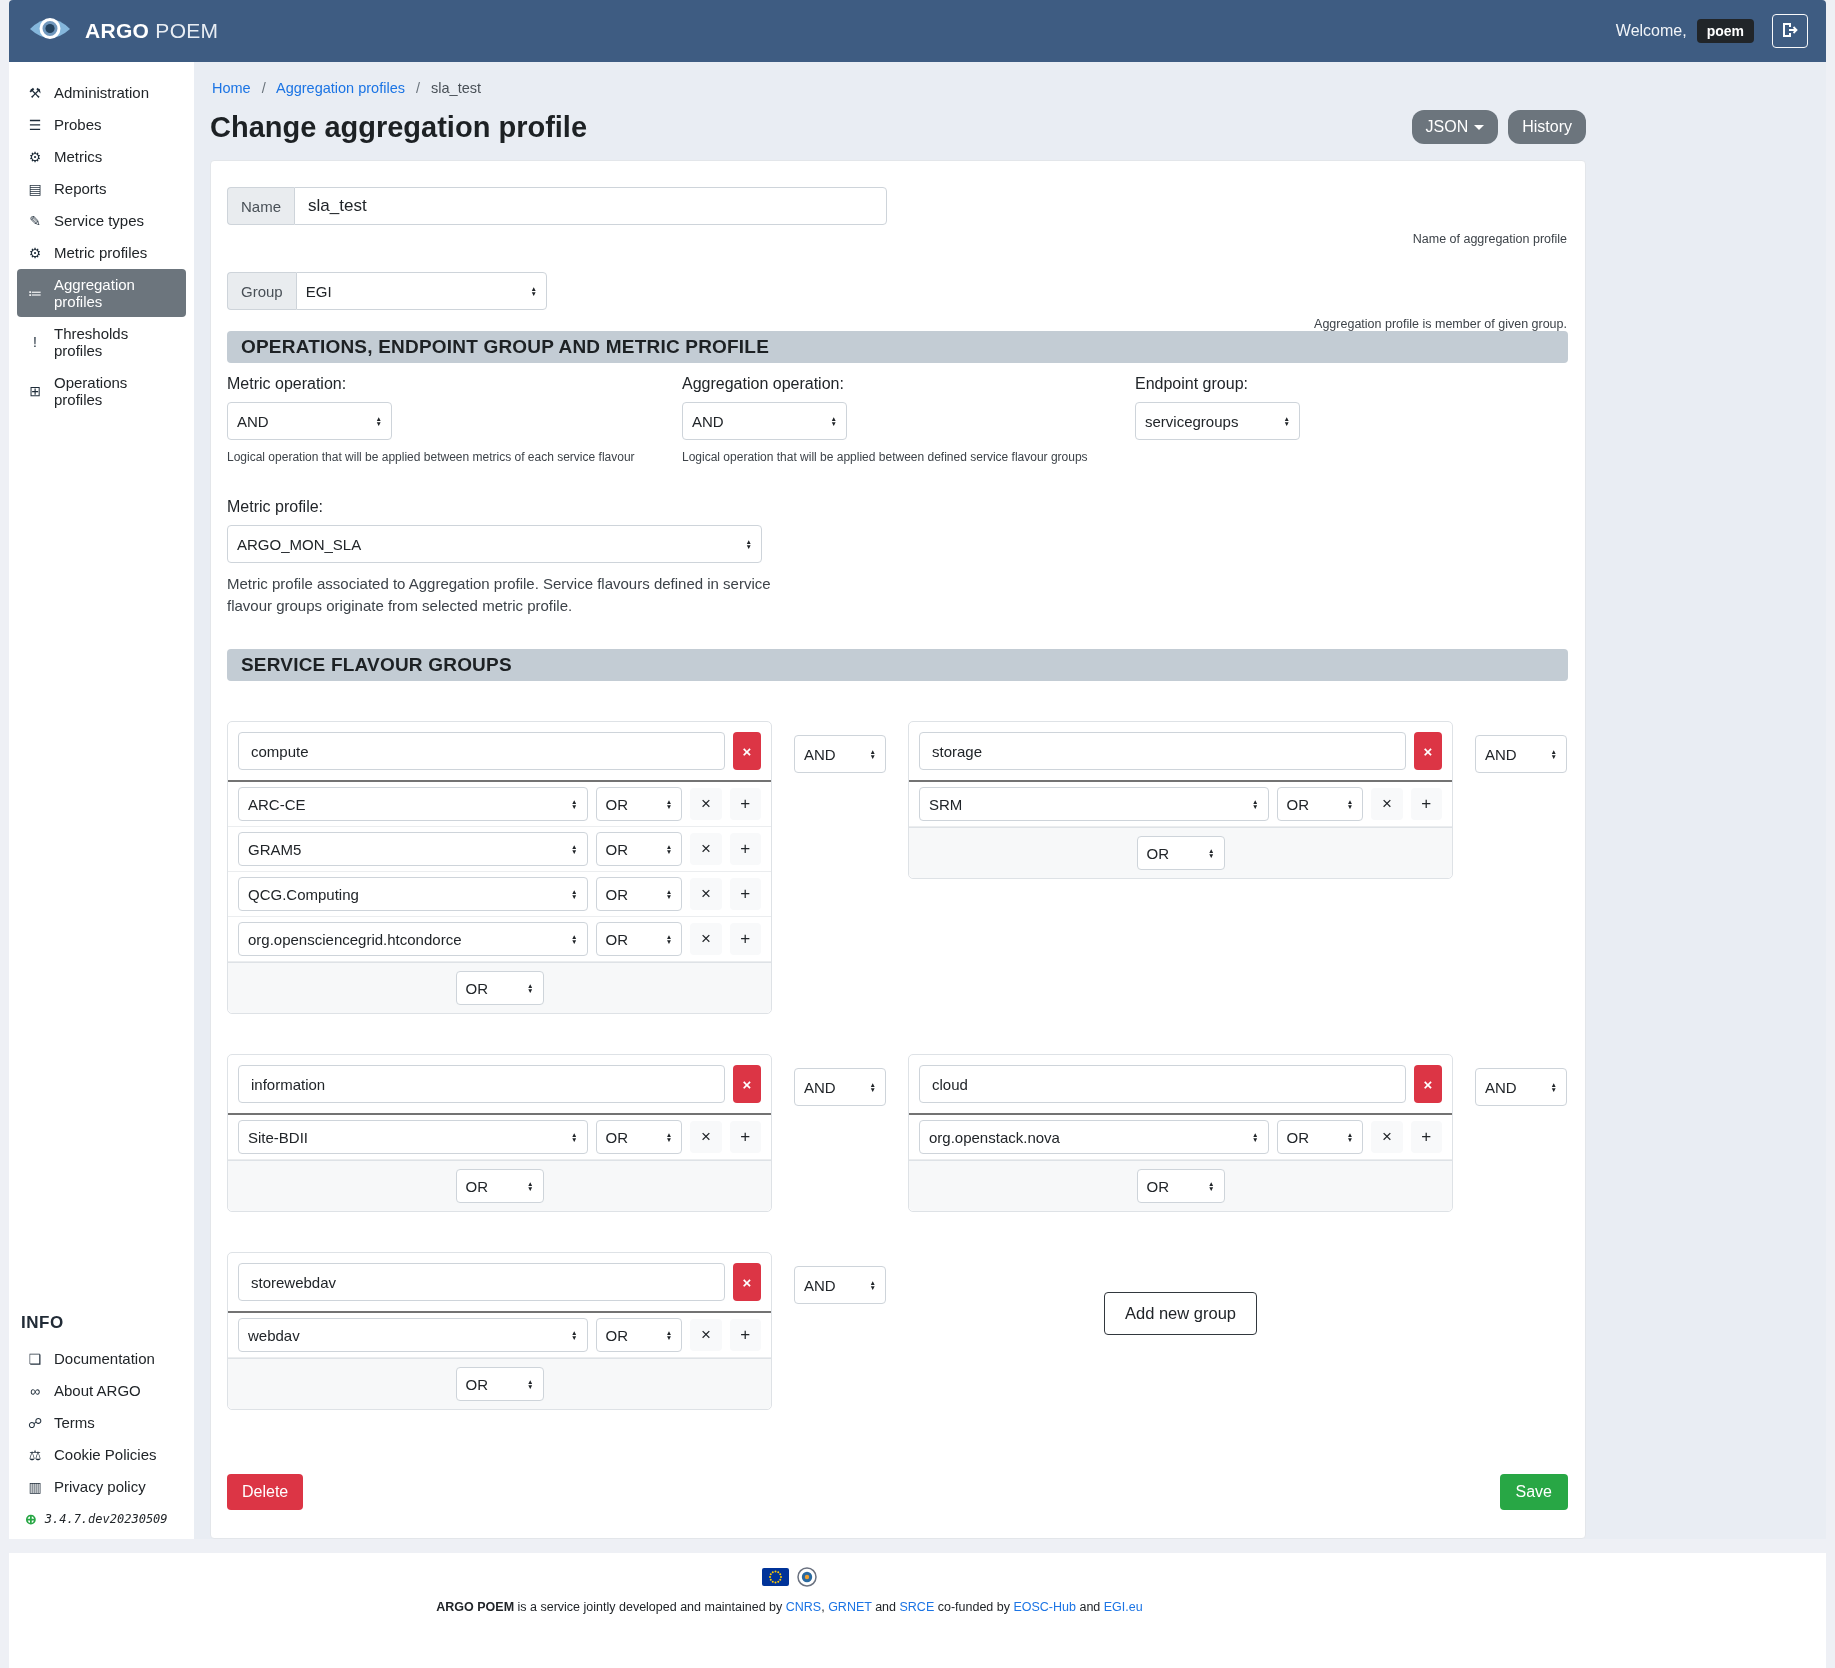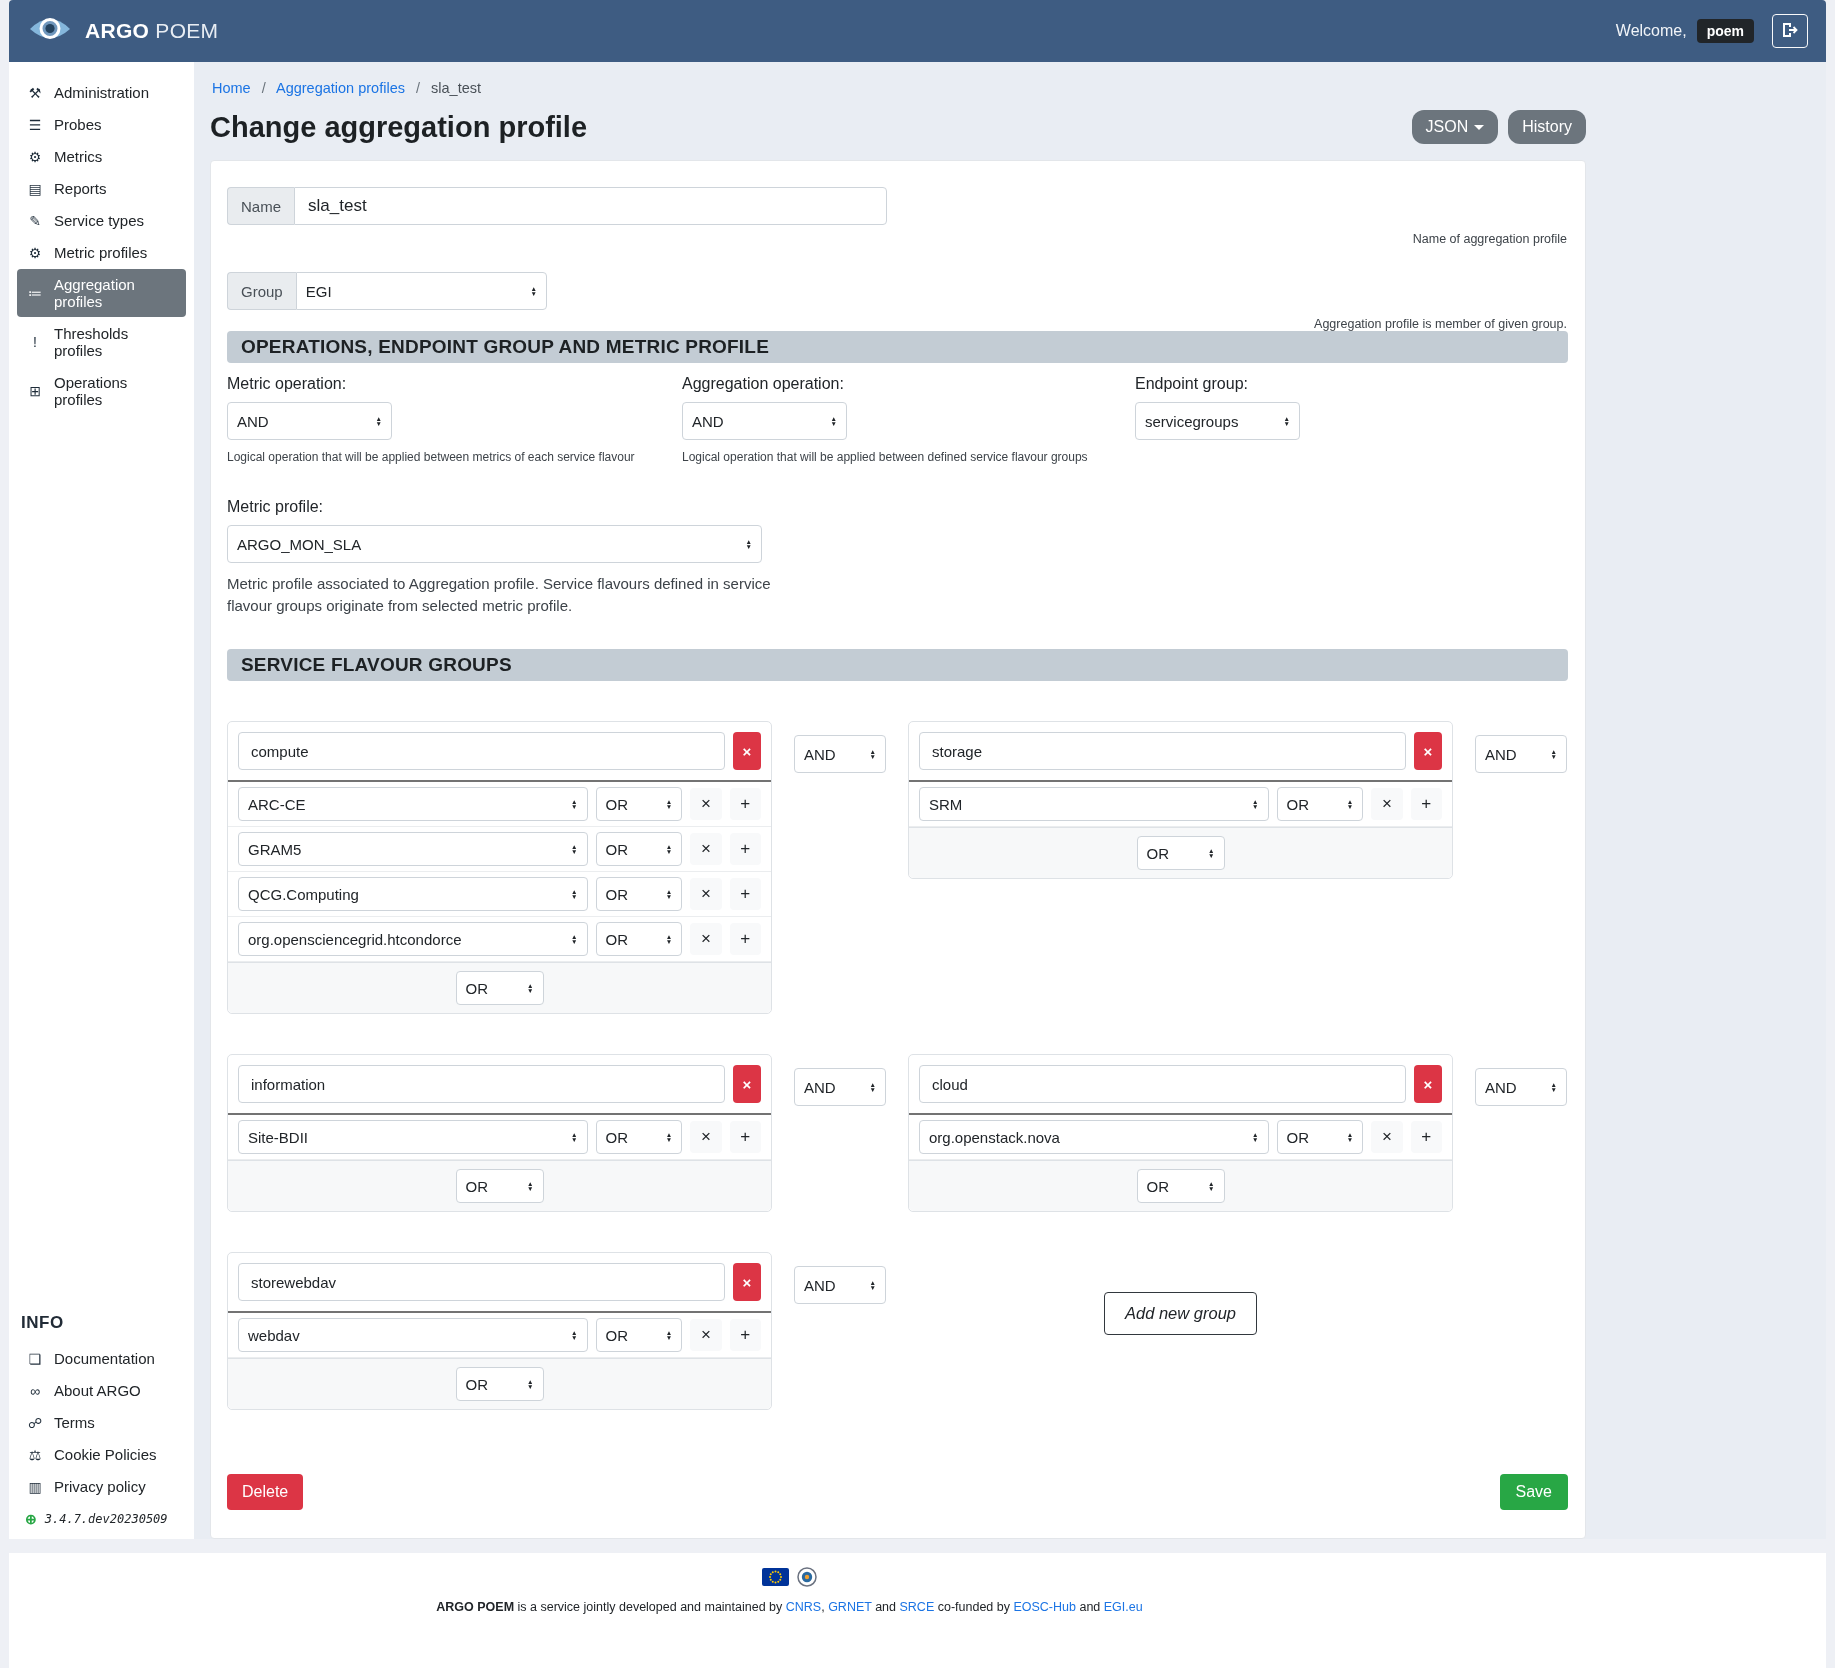--- a/index.html
+++ b/index.html
@@ -104,21 +104,21 @@
   .sel-small { width:88px; height:34px; }
   .mini-btn { width:32px; height:32px; border:none; background:#f8f9fa; border-radius:4px;
               font-size:17px; color:#212529; cursor:pointer; }
   .gcard-foot { background:#f7f8f9; border-top:1px solid #dee2e6; border-radius:0 0 5px 5px;
                 padding:8px 0; display:flex; justify-content:center; }
   .join-cell { padding-top:14px; }
   .sel-join { width:92px; }
   .add-group-cell { display:flex; justify-content:center; padding-top:40px; }
   .btn-add-group { background:#fff; border:1px solid #32383e; border-radius:4px;
                    padding:11px 20px; font-size:16.5px; color:#212529; cursor:pointer;
-                   font-family:"Liberation Sans", sans-serif;font-style:italic; }
+                   font-family:"Liberation Sans", sans-serif; }
 
   .actions-row { display:flex; width:1341px; margin-top:64px; }
   .btn-danger { background:#dc3545; color:#fff; padding:9px 15px; }
   .btn-success { background:#28a745; color:#fff; padding:9px 16px; margin-left:auto; }
 
   
   .footer { background:#fff; margin-top:14px; padding:14px 0 60px 0; }
   .footer-inner { width:1561px; text-align:center; }
   .footer-logos { display:flex; justify-content:center; align-items:center; gap:8px; }
   .footer-text { font-size:12.5px; margin-top:9px; color:#212529; }

